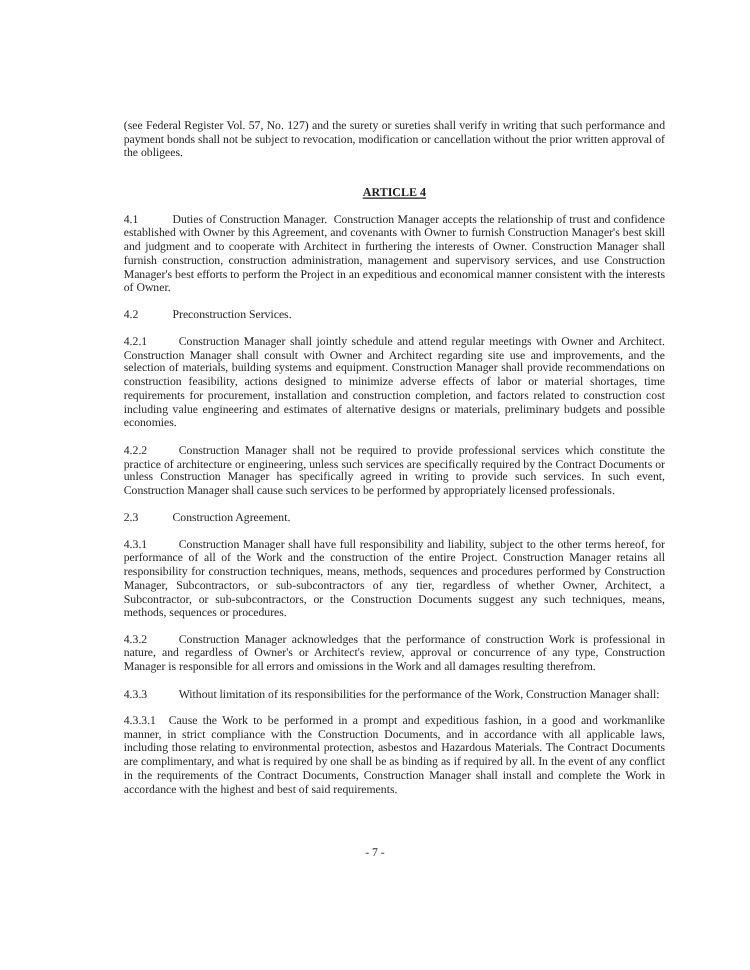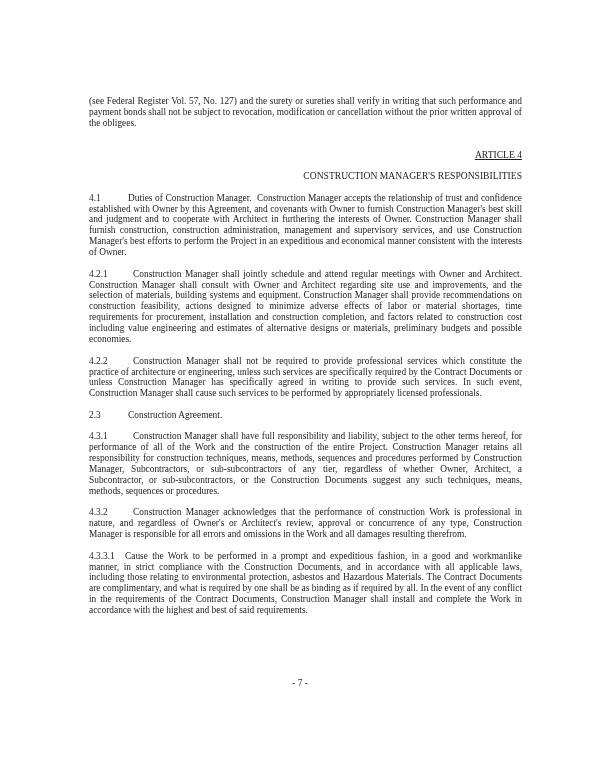--- a/index.html
+++ b/index.html
@@ -1,49 +1,51 @@
 <!DOCTYPE html>
 <html><head>
 <meta charset="utf-8">
 <style>
   html, body { margin: 0; padding: 0; background: #ffffff; }
   body { width: 600px; height: 776px; position: relative; overflow: hidden; }
   .page {
-    position: absolute; left: 89px; top: 96px; width: 433px;
+    position: absolute; left: 99px; top: 96px; width: 433px;
     font-family: "Liberation Serif", serif;
     font-size: 9.4px; line-height: 10.9px; color: #1e1e1e;
   }
   p { margin: 0 0 10.6px 0; text-align: justify; }
-  .center { text-align: right; font-weight: normal; }
+  .center { text-align: center; font-weight: bold; }
   .article { margin-top: 21px; margin-bottom: 10.5px; text-decoration: underline; font-size: 9.6px; }
   .article-title { margin-bottom: 10.6px; font-size: 9.6px; }
   .num { font-weight: normal; display: inline-block; }
   .num-1 { width: 39px; }
   .num-2 { width: 44px; }
   .num-3 { width: 36px; }
   .heading { font-weight: normal; }
   .pageno {
     position: absolute; left: 0; width: 600px; top: 678px;
     text-align: center; font-family: "Liberation Serif", serif;
     font-size: 9.4px; color: #2a2a2a;
   }
 </style>
 </head>
 <body>
 
 <div class="page">
   <p>(see Federal Register Vol. 57, No. 127) and the surety or sureties shall verify in writing that such performance and payment bonds shall not be subject to revocation, modification or cancellation without the prior written approval of the obligees.</p>
 
   <div class="center article">ARTICLE 4</div>
-  <div class="center article-title">CONSTRUCTION MANAGER'S RESPONSIBILITIES</div>
 
   <p>
     <span class="num num-1">4.1</span><span class="heading">Duties of Construction Manager.</span>&nbsp; <span>Construction Manager accepts the relationship of trust and confidence established with Owner by this Agreement, and covenants with Owner to furnish Construction Manager's best skill and judgment and to cooperate with Architect in furthering the interests of Owner.  Construction Manager shall furnish construction, construction administration, management and supervisory services, and use Construction Manager's best efforts to perform the Project in an expeditious and economical manner consistent with the interests of Owner.</span>
   </p>
 
+  <p>
+    <span class="num num-1">4.2</span><span class="heading">Preconstruction Services.</span>
+  </p>
 
   <p>
     <span class="num num-2">4.2.1</span><span>Construction Manager shall jointly schedule and attend regular meetings with Owner and Architect. Construction Manager shall consult with Owner and Architect regarding site use and improvements, and the selection of materials, building systems and equipment.  Construction Manager shall provide recommendations on construction feasibility, actions designed to minimize adverse effects of labor or material shortages, time requirements for procurement, installation and construction completion, and factors related to construction cost including value engineering and estimates of alternative designs or materials, preliminary budgets and possible economies.</span>
   </p>
 
   <p>
     <span class="num num-2">4.2.2</span><span>Construction Manager shall not be required to provide professional services which constitute the practice of architecture or engineering, unless such services are specifically required by the Contract Documents or unless Construction Manager has specifically agreed in writing to provide such services.  In such event, Construction Manager shall cause such services to be performed by appropriately licensed professionals.</span>
   </p>
 
   <p>
@@ -51,19 +53,22 @@
   </p>
 
   <p>
     <span class="num num-2">4.3.1</span><span>Construction Manager shall have full responsibility and liability, subject to the other terms hereof, for performance of all of the Work and the construction of the entire Project.  Construction Manager retains all responsibility for construction techniques, means, methods, sequences and procedures performed by Construction Manager, Subcontractors, or sub-subcontractors of any tier, regardless of whether Owner, Architect, a Subcontractor, or sub-subcontractors, or the Construction Documents suggest any such techniques, means, methods, sequences or procedures.</span>
   </p>
 
   <p>
     <span class="num num-2">4.3.2</span><span>Construction Manager acknowledges that the performance of construction Work is professional in nature, and regardless of Owner's or Architect's review, approval or concurrence of any type, Construction Manager is responsible for all errors and omissions in the Work and all damages resulting therefrom.</span>
   </p>
 
+  <p>
+    <span class="num num-2">4.3.3</span><span>Without limitation of its responsibilities for the performance of the Work, Construction Manager shall:</span>
+  </p>
 
   <p>
     <span class="num num-3">4.3.3.1</span><span>Cause the Work to be performed in a prompt and expeditious fashion, in a good and workmanlike manner, in strict compliance with the Construction Documents, and in accordance with all applicable laws, including those relating to environmental protection, asbestos and Hazardous Materials.  The Contract Documents are complimentary, and what is required by one shall be as binding as if required by all.  In the event of any conflict in the requirements of the Contract Documents, Construction Manager shall install and complete the Work in accordance with the highest and best of said requirements.</span>
   </p>
 </div>
 
 <div class="pageno">- 7 -</div>
 
 </body></html>

